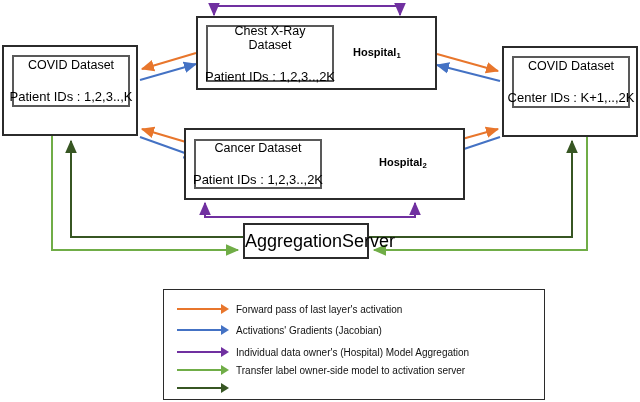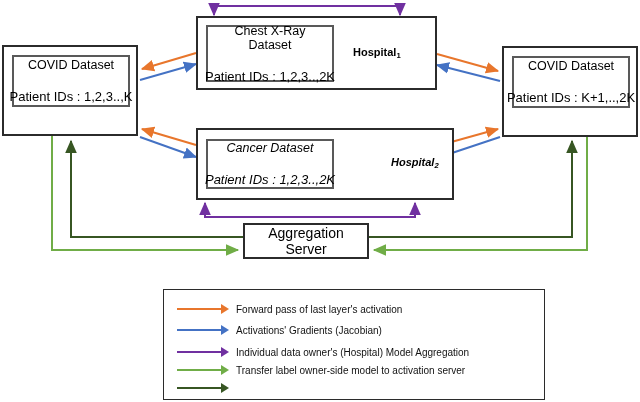--- a/index.html
+++ b/index.html
@@ -69,23 +69,22 @@
     position: absolute;
     font-size: 11px;
     font-weight: bold;
     color: #000;
     white-space: nowrap;
   }
   .agg-text {
     width: 100%;
     height: 100%;
     display: flex;
-    flex-direction: column;
     align-items: center;
-    font-size: 14px;
+    font-size: 18px;
     line-height: 1.15;
     color: #000;
     text-align: center;
   }
   #legend {
     position: absolute;
     left: 163px;
     top: 289px;
     width: 382px;
     height: 111px;
@@ -201,36 +200,36 @@
   <div class="node" style="left:2px; top:45px; width:136px; height:91px;">
     <div class="node-inner" style="left:8px; top:8px; width:118px; height:52px;">
       <div class="ds-title">COVID Dataset</div>
       <div class="ds-ids">Patient IDs : 1,2,3..,K</div>
     </div>
   </div>
 
   <div class="node" style="left:502px; top:46px; width:136px; height:91px;">
     <div class="node-inner" style="left:8px; top:8px; width:118px; height:52px;">
       <div class="ds-title">COVID Dataset</div>
-      <div class="ds-ids">Patient IDs : K+1,..,2K</div>
+      <div class="ds-ids">Center IDs : K+1,..,2K</div>
     </div>
   </div>
 
   <div class="node" style="left:196px; top:16px; width:241px; height:74px;">
     <div class="node-inner" style="left:8px; top:7px; width:128px; height:57px;">
       <div class="ds-title">Chest X-Ray</div>
       <div class="ds-title">Dataset</div>
       <div class="ds-ids">Patient IDs : 1,2,3..,2K</div>
     </div>
     <div class="hosp-label" style="left:155px; top:28px;">
       <span>Hospital</span><sub>1</sub>
     </div>
   </div>
 
-  <div class="node" style="left:196px; top:128px; width:258px; height:72px;font-style:italic;">
+  <div class="node" style="left:184px; top:128px; width:281px; height:72px;">
     <div class="node-inner" style="left:8px; top:9px; width:128px; height:50px;">
       <div class="ds-title">Cancer Dataset</div>
       <div class="ds-ids">Patient IDs : 1,2,3..,2K</div>
     </div>
     <div class="hosp-label" style="left:155px; top:26px;padding-left:38px;">
       <span>Hospital</span><sub>2</sub>
     </div>
   </div>
 
   <div class="node" style="left:243px; top:223px; width:126px; height:36px;">

